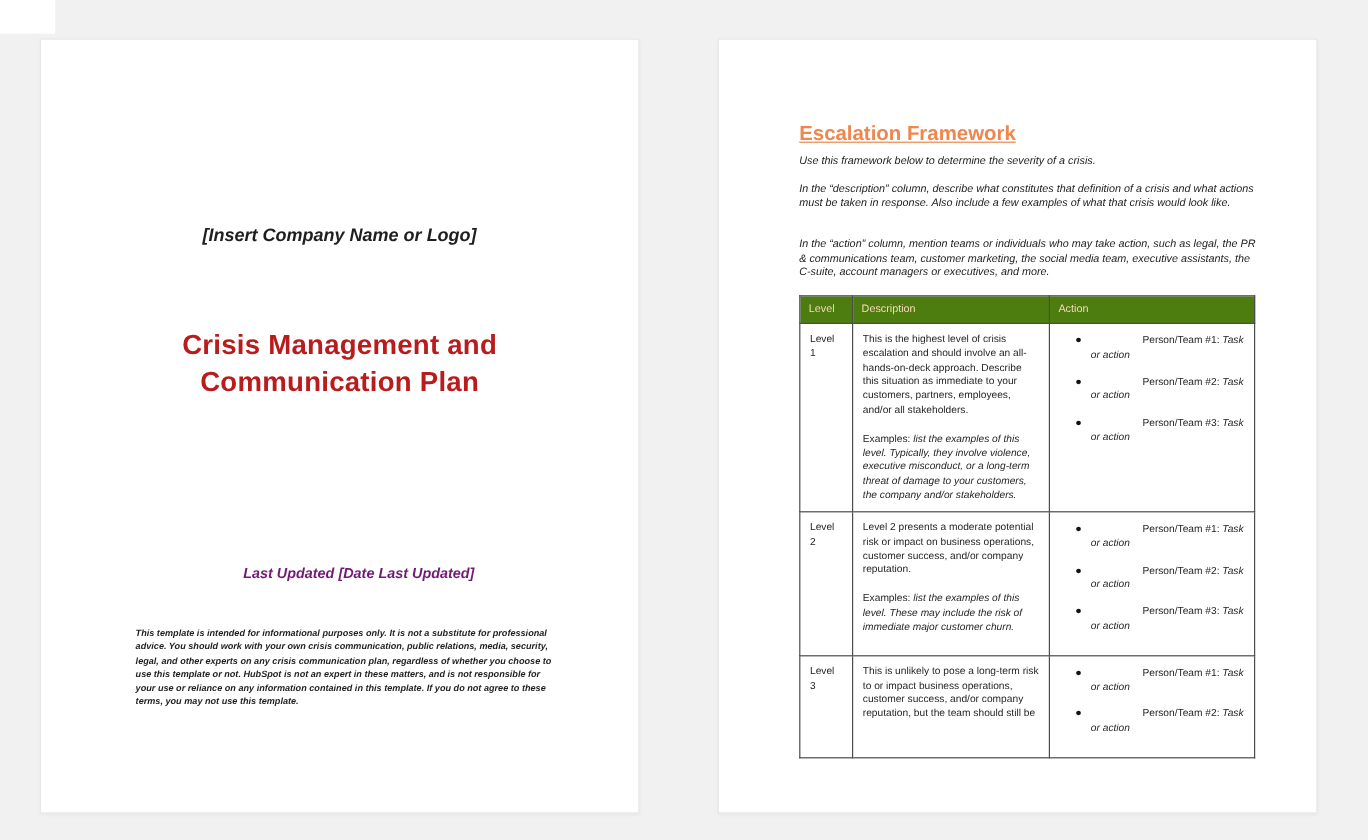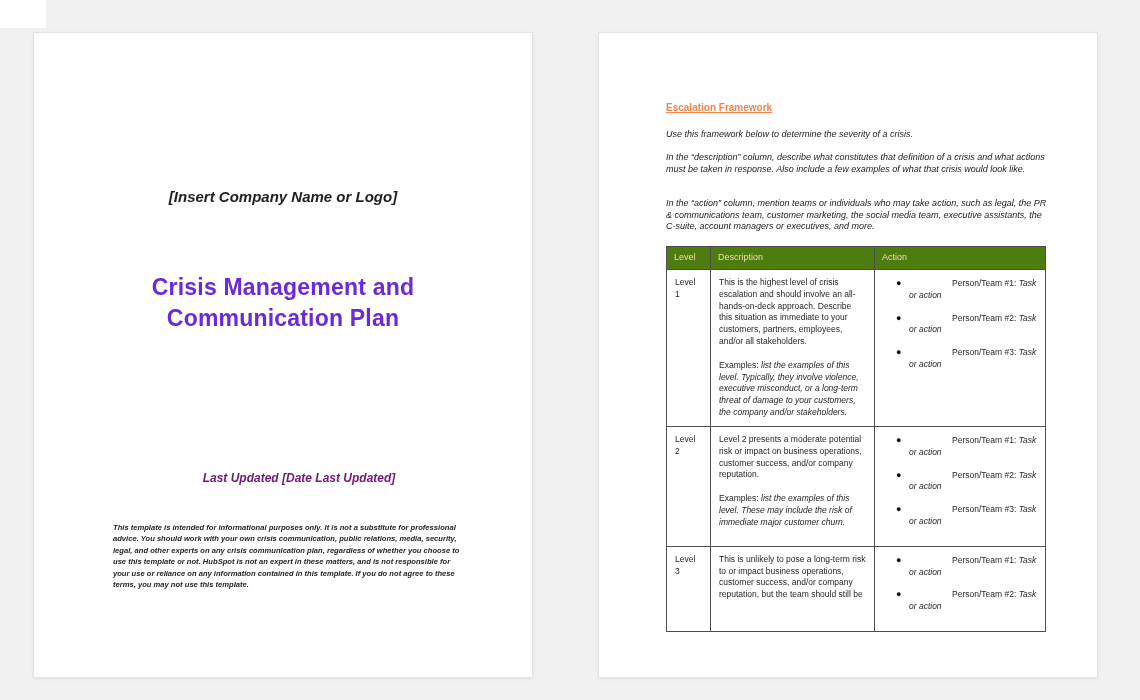--- a/index.html
+++ b/index.html
@@ -48,21 +48,21 @@
     font-weight: 700;
     font-style: italic;
     color: #1f1f1f;
   }
 
   .doc-title {
     position: absolute;
     top: 239px; left: 0;
     width: 100%;
     text-align: center;
-    color: #6d28d9;
+    color: #b91c1c;
     font-size: 23px;
     font-weight: 700;
     line-height: 31px;
     letter-spacing: 0.2px;
   }
 
   .last-updated {
     position: absolute;
     top: 438px; left: 16px;
     width: 100%;
@@ -81,21 +81,21 @@
     line-height: 11.4px;
     font-weight: 700;
     font-style: italic;
     color: #1f1f1f;
   }
 
   
   .section-heading {
     position: absolute;
     top: 69px; left: 67px;
-    font-size: 10px;
+    font-size: 17px;
     font-weight: 700;
     color: #ef864d;
     text-decoration: underline;
   }
 
   .intro {
     position: absolute;
     left: 67px;
     width: 382px;
     font-size: 9px;

